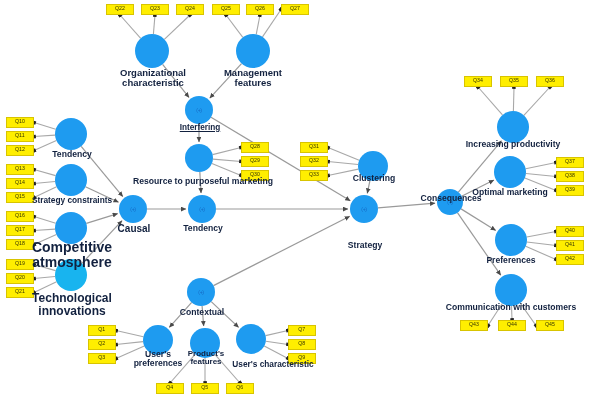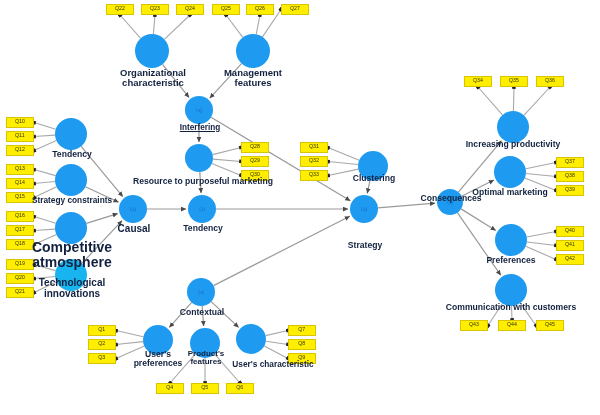--- a/index.html
+++ b/index.html
@@ -194,21 +194,21 @@
       <div class="node" style="left: 495px; top: 224px; width: 32px; height: 32px;"></div>
       <div class="node" style="left: 495px; top: 274px; width: 32px; height: 32px;"></div>
     </div>
   <div id="caption-layer">
       <div class="caption wrap" style="left: 88px; top: 68px; width: 130px; font-size: 9.5px;">Organizational<br>characteristic</div>
       <div class="caption wrap" style="left: 192px; top: 68px; width: 122px; font-size: 9.5px;">Management<br>features</div>
       <div class="caption" style="left: 166px; top: 124px; width: 68px; font-size: 8.2px; text-decoration: underline;">Interfering</div>
       <div class="caption" style="left: 36px; top: 150px; width: 72px; font-size: 8.6px;">Tendency</div>
       <div class="caption" style="left: 23px; top: 196px; width: 98px; font-size: 8.3px;">Strategy constraints</div>
       <div class="caption wrap" style="left: 29px; top: 240px; width: 86px; font-size: 14px;">Competitive<br>atmosphere</div>
-      <div class="caption wrap" style="left: 29px; top: 278px; width: 86px; font-size: 10px;">Technological<br>innovations</div>
+      <div class="caption wrap" style="left: 29px; top: 292px; width: 86px; font-size: 12px;">Technological<br>innovations</div>
       <div class="caption" style="left: 128px; top: 177px; width: 150px; font-size: 8.6px;">Resource to purposeful marketing</div>
       <div class="caption" style="left: 108px; top: 224px; width: 52px; font-size: 10px;">Causal</div>
       <div class="caption" style="left: 177px; top: 224px; width: 52px; font-size: 8.6px;">Tendency</div>
       <div class="caption" style="left: 340px; top: 174px; width: 68px; font-size: 8.6px;">Clustering</div>
       <div class="caption" style="left: 339px; top: 241px; width: 52px; font-size: 8.6px;">Strategy</div>
       <div class="caption" style="left: 412px; top: 194px; width: 78px; font-size: 8.6px;">Consequences</div>
       <div class="caption" style="left: 172px; top: 308px; width: 60px; font-size: 8.6px;">Contextual</div>
       <div class="caption wrap" style="left: 112px; top: 350px; width: 92px; font-size: 8.6px;">User's<br>preferences</div>
       <div class="caption wrap" style="left: 175px; top: 350px; width: 62px; font-size: 8px;">Product's<br>features</div>
       <div class="caption" style="left: 222px; top: 360px; width: 102px; font-size: 8.3px;">User's characteristic</div>

